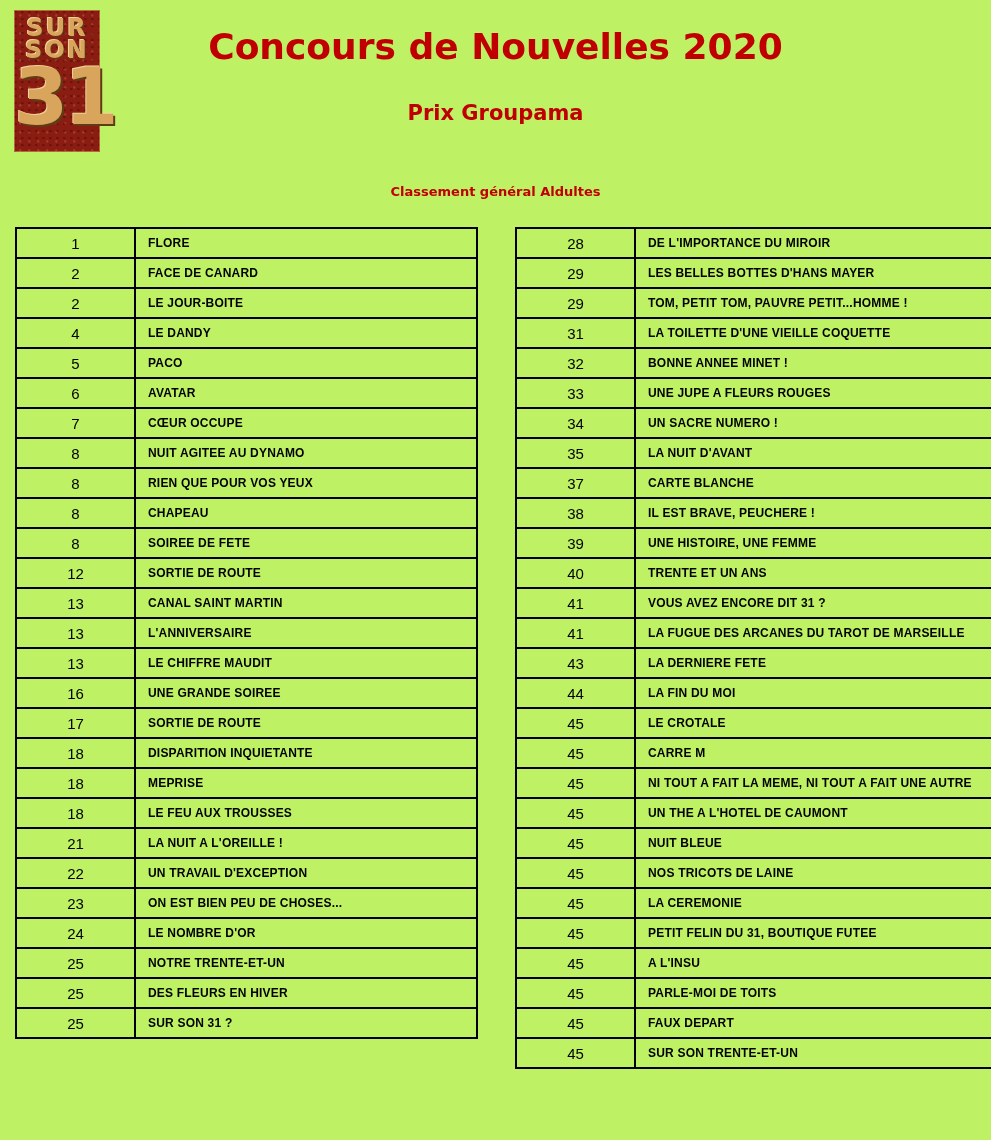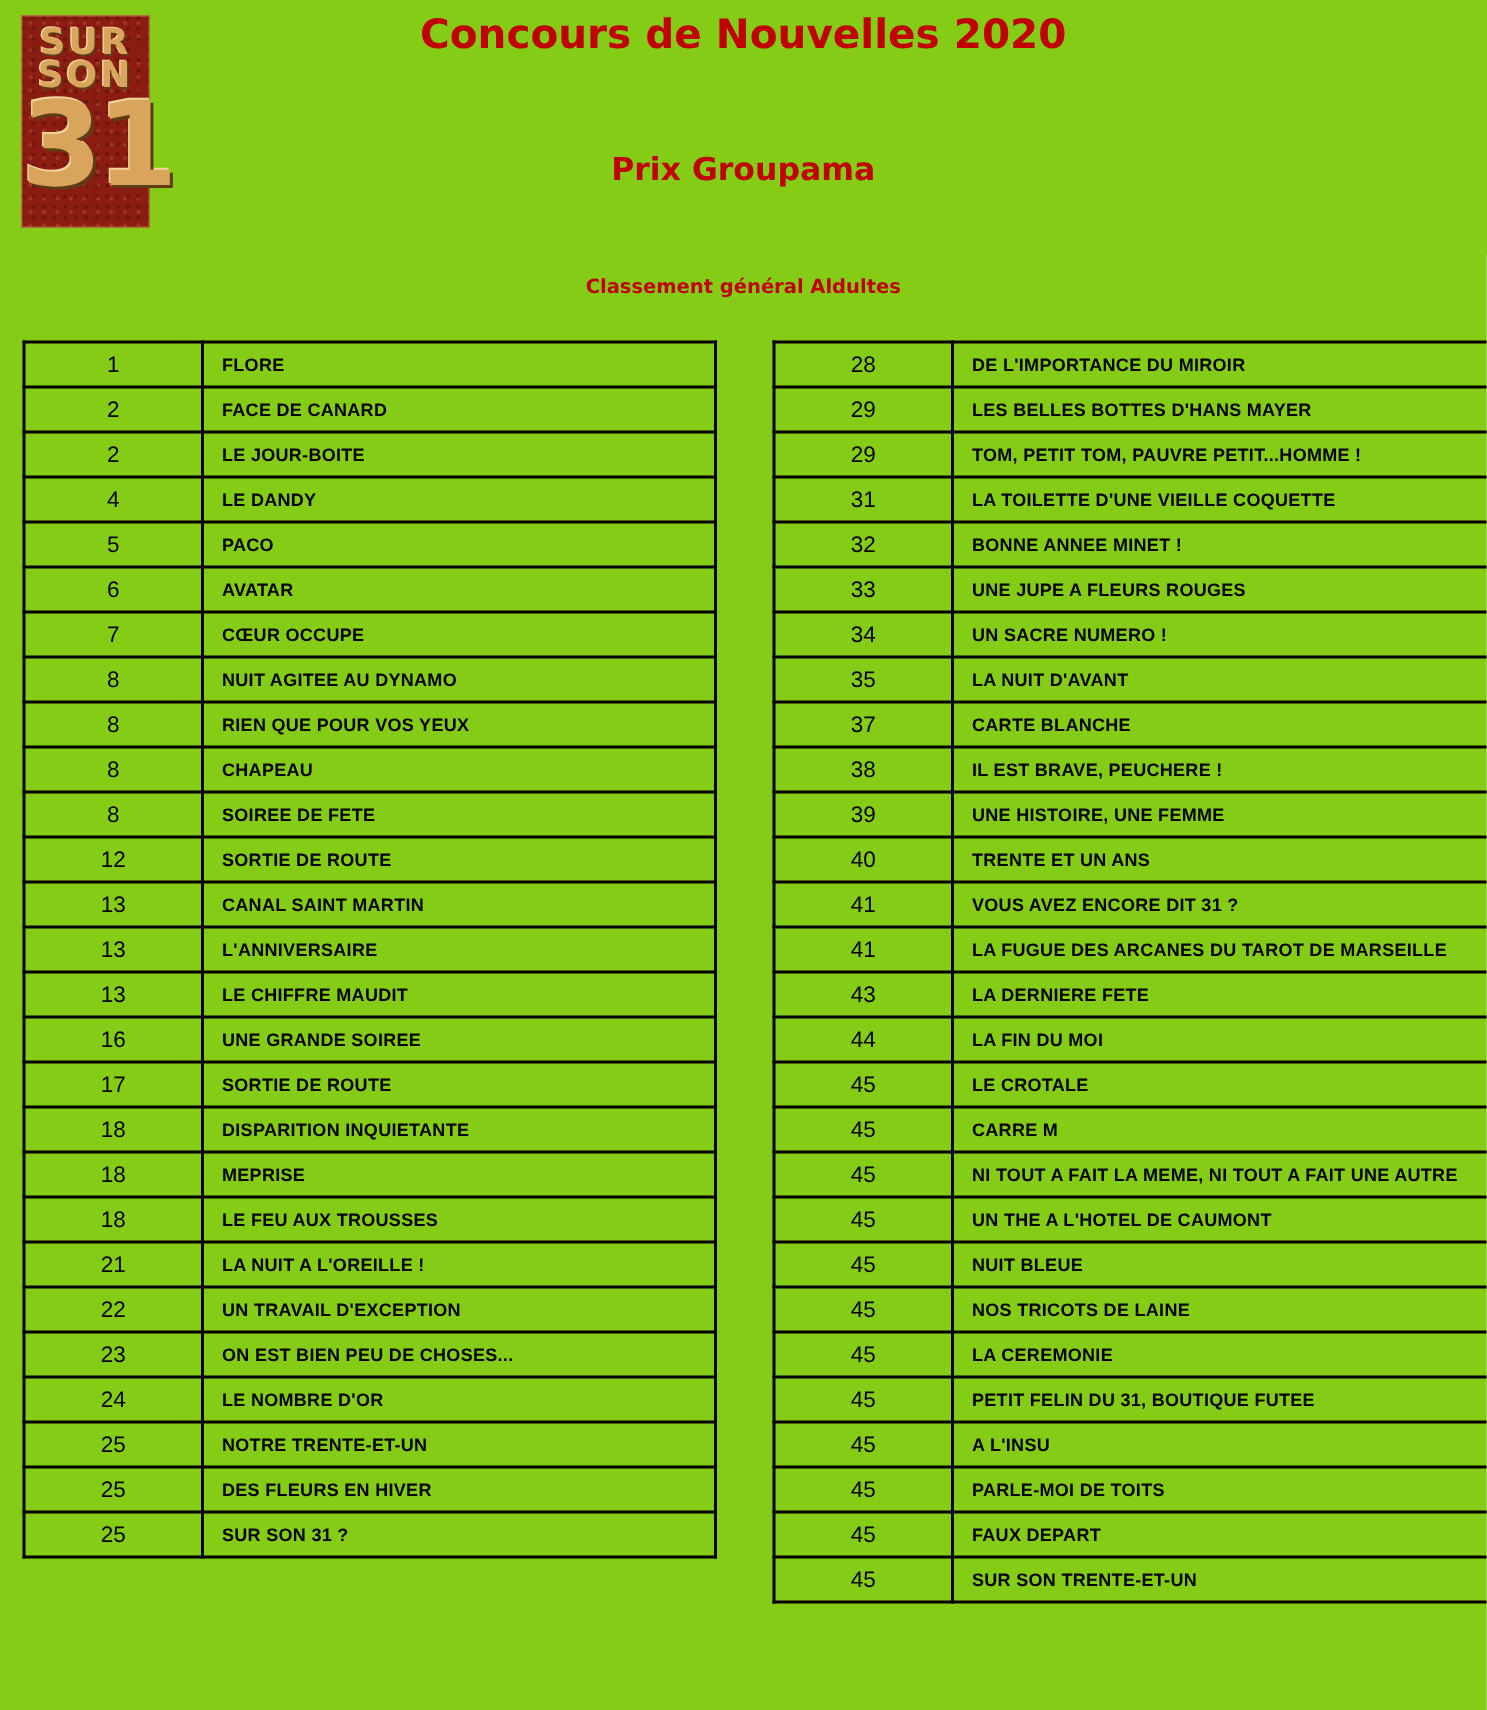--- a/index.html
+++ b/index.html
@@ -6,21 +6,21 @@
     --accent-red:#c00000;
     --logo-bg:#8b1c12;
     --logo-gold:#d9a45c;
     --border-black:#000000;
   }
   html,body{margin:0;padding:0;}
   body{background:#ffffff;}
   .page{
     position:relative;
     width:991px;height:1140px;
-    background:#84cc16;
+    background:#bef264;
     font-family:"Liberation Sans",sans-serif;
     overflow:hidden;
   }
   
   .logo{
     position:absolute;left:14px;top:10px;
     width:86px;height:142px;
     background:var(--logo-bg);
     background-image:radial-gradient(circle at 20% 30%, rgba(0,0,0,.25) 1px, transparent 1.5px),
                      radial-gradient(circle at 70% 60%, rgba(255,190,120,.18) 1px, transparent 1.5px);
@@ -45,21 +45,21 @@
     margin-top:-4px;
     letter-spacing:-4px;
     text-shadow:2px 2px 0 #5e3c16,-1px -1px 0 #f3d49a;
   }
   
   .heading{
     position:absolute;left:0;width:100%;
     text-align:center;
     font-family:"DejaVu Sans",sans-serif;
   }
-  .contest-title{top:8px;font-size:27px;font-weight:bold;color:var(--accent-red);}
+  .contest-title{top:26px;font-size:36px;font-weight:bold;color:var(--accent-red);}
   .prize-title{top:83px;font-size:21px;font-weight:bold;color:var(--accent-red);margin-top:18px;}
   .story-title{top:117px;font-size:20px;font-weight:500;color:#000;letter-spacing:1px;font-family:"Liberation Sans",sans-serif;}
   .section-heading{top:184px;font-size:13px;font-weight:bold;color:var(--accent-red);}
   
   table.ranking{
     position:absolute;top:227px;
     border-collapse:collapse;
     table-layout:fixed;
     border:2px solid var(--border-black);
   }

